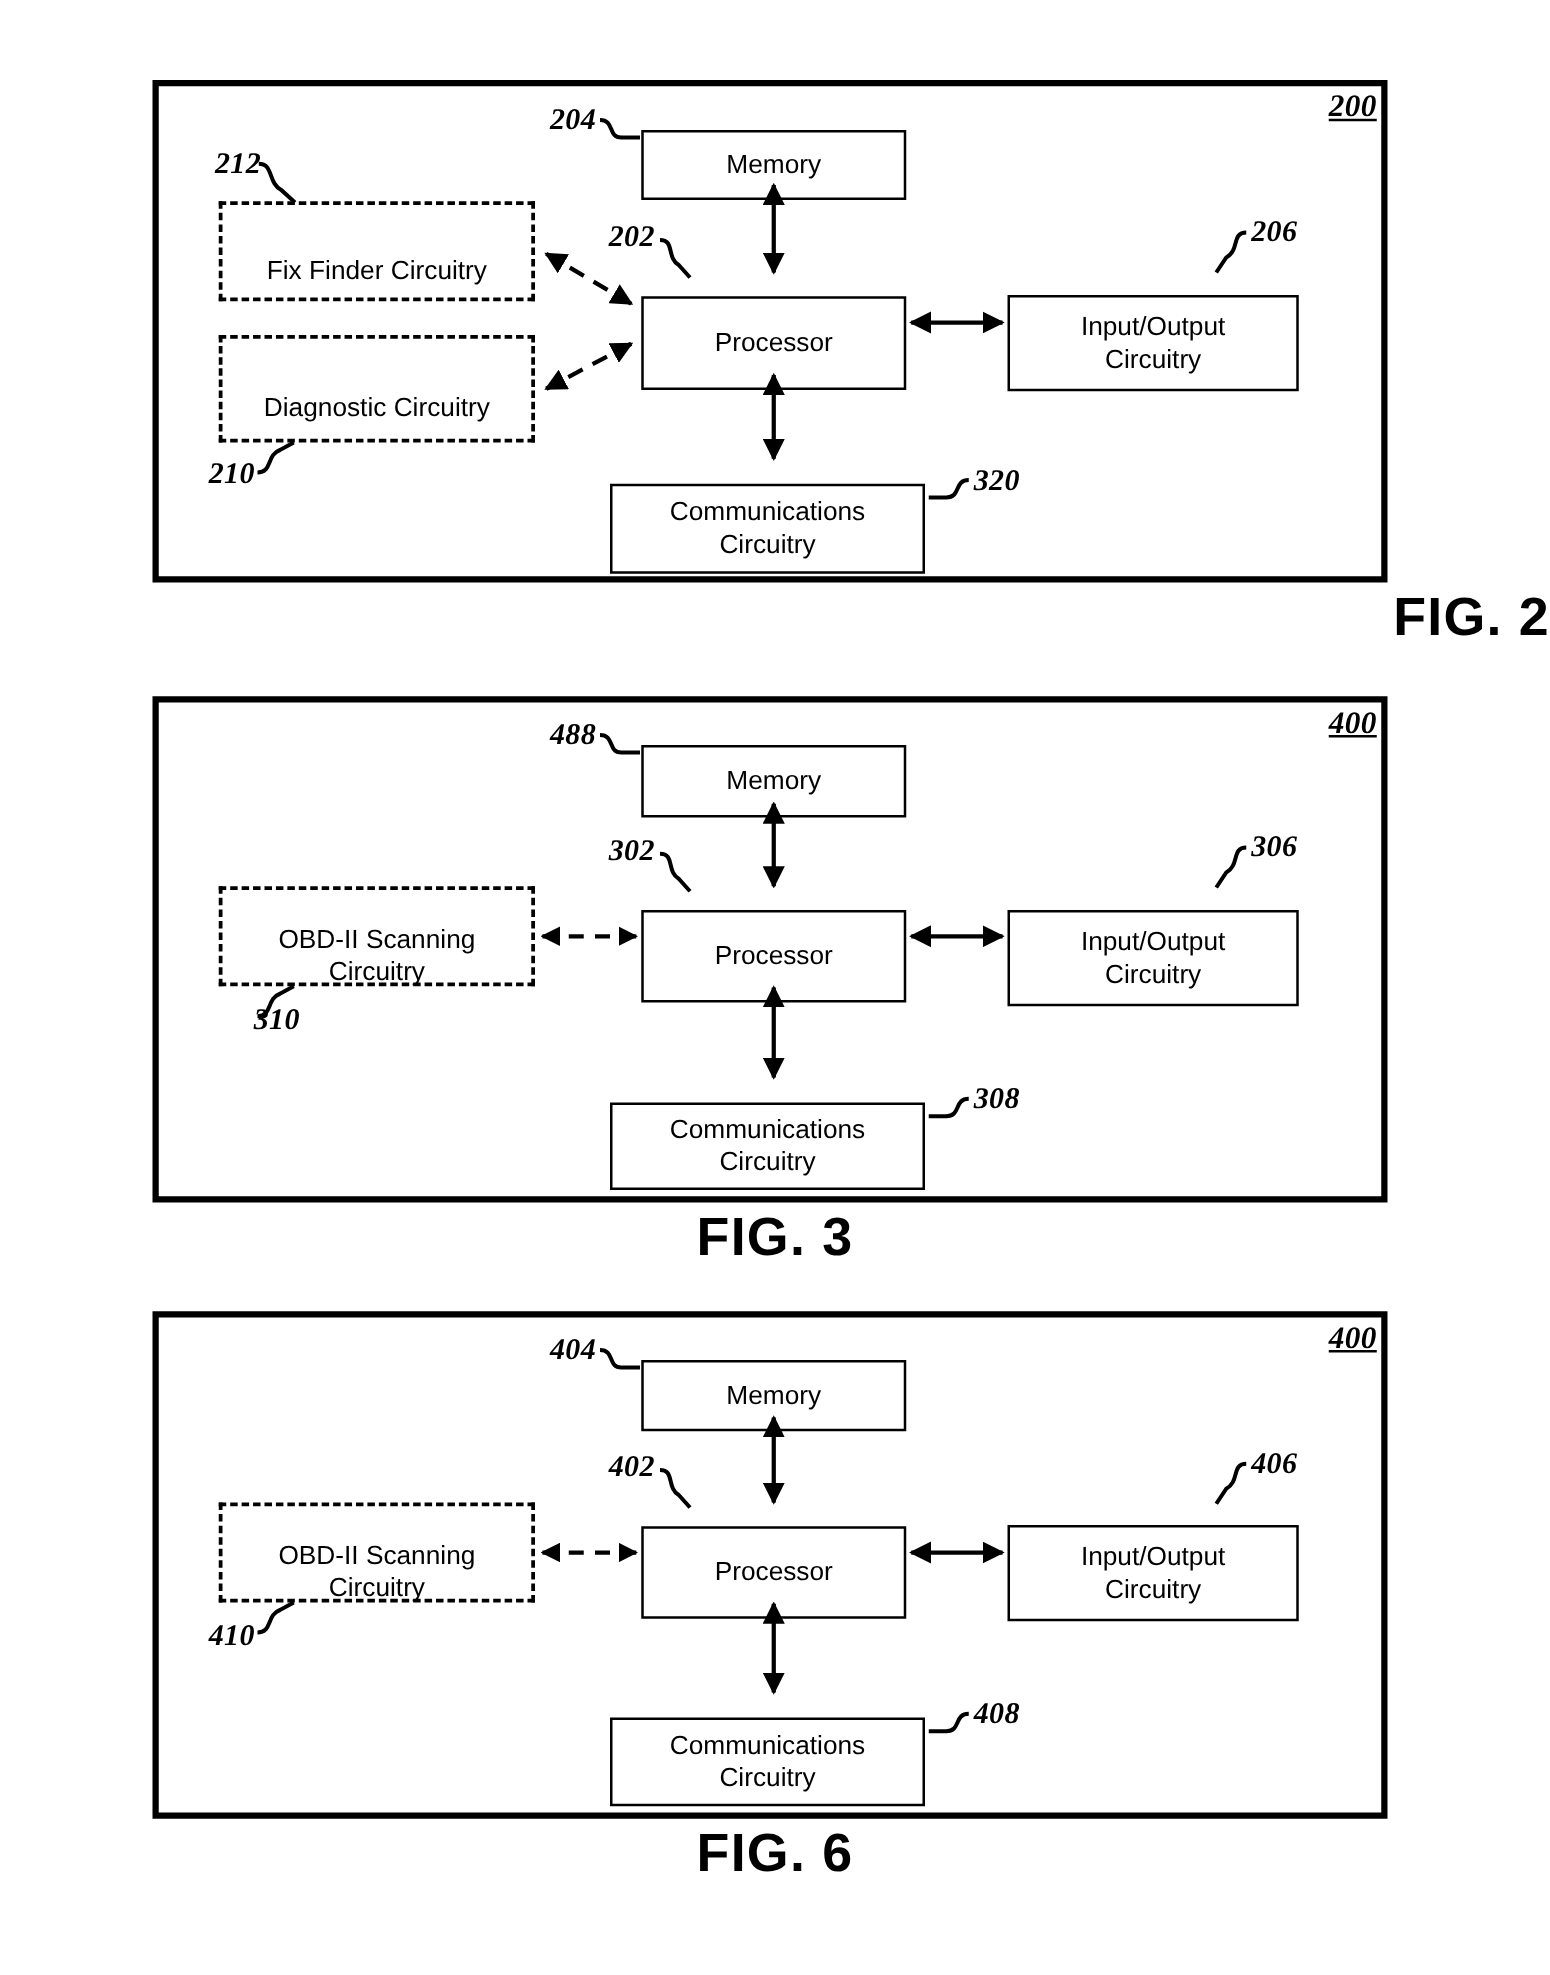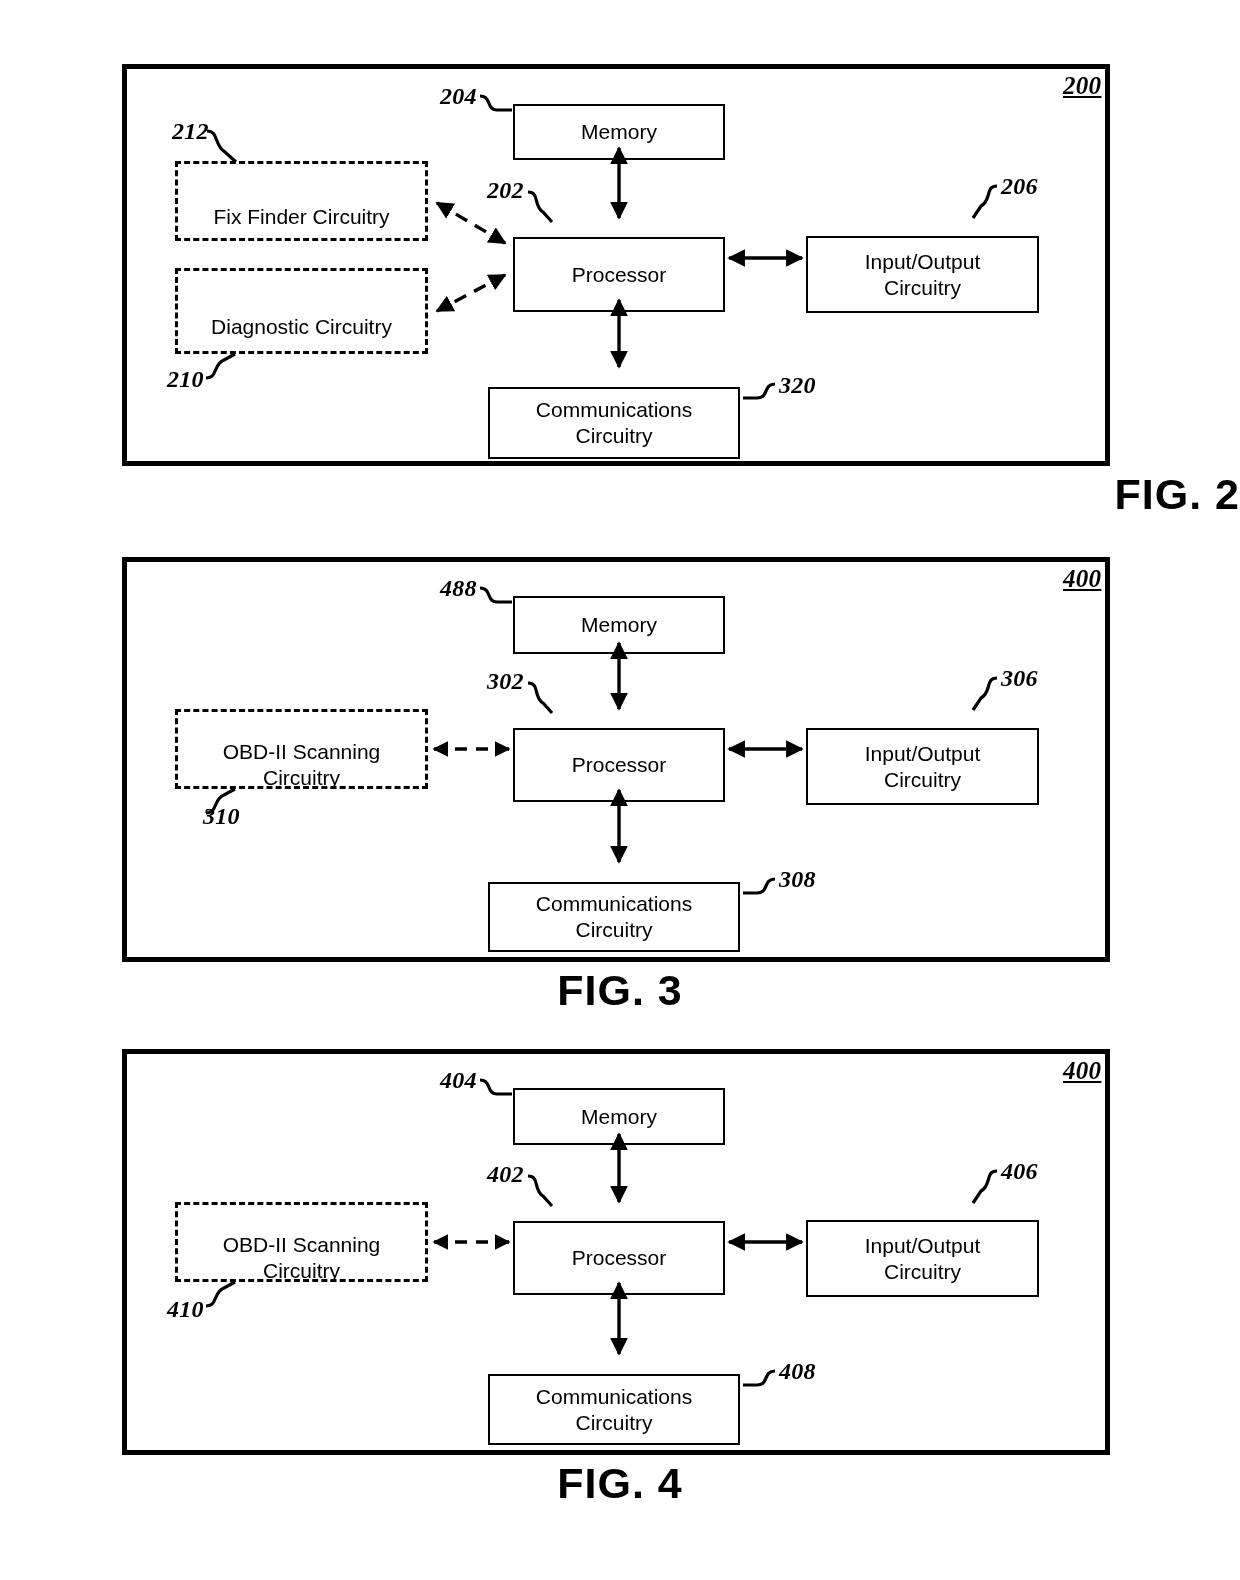--- a/index.html
+++ b/index.html
@@ -206,21 +206,21 @@
   </div>
   <div class="ref" style="left:779px; top:1358px;">408</div>
 
   <div class="dashbox-border" style="left:175px; top:1202px; width:253px; height:80px;"></div>
   <div class="box dashed" style="left:175px; top:1202px; width:253px; height:80px; flex-direction:column;">
     <span>OBD-II Scanning</span>
     <span>Circuitry</span>
   </div>
   <div class="ref" style="left:167px; top:1296px;">410</div>
 
-  <div class="caption" style="left:0; top:1459px;">FIG. 4</div>
+  <div class="caption" style="left:0; top:1459px;">FIG. 6</div>
 </div>
 
 <svg class="overlay" viewBox="0 0 1240 1580" xmlns="http://www.w3.org/2000/svg">
   <defs>
     <marker id="ah" viewBox="0 0 10 10" refX="9" refY="5" markerWidth="5.2" markerHeight="5.2" orient="auto-start-reverse">
       <path d="M 0 0 L 10 5 L 0 10 z" fill="#000"></path>
     </marker>
     <marker id="ahs" viewBox="0 0 10 10" refX="9" refY="5" markerWidth="4.6" markerHeight="4.6" orient="auto-start-reverse">
       <path d="M 0 0 L 10 5 L 0 10 z" fill="#000"></path>
     </marker>

